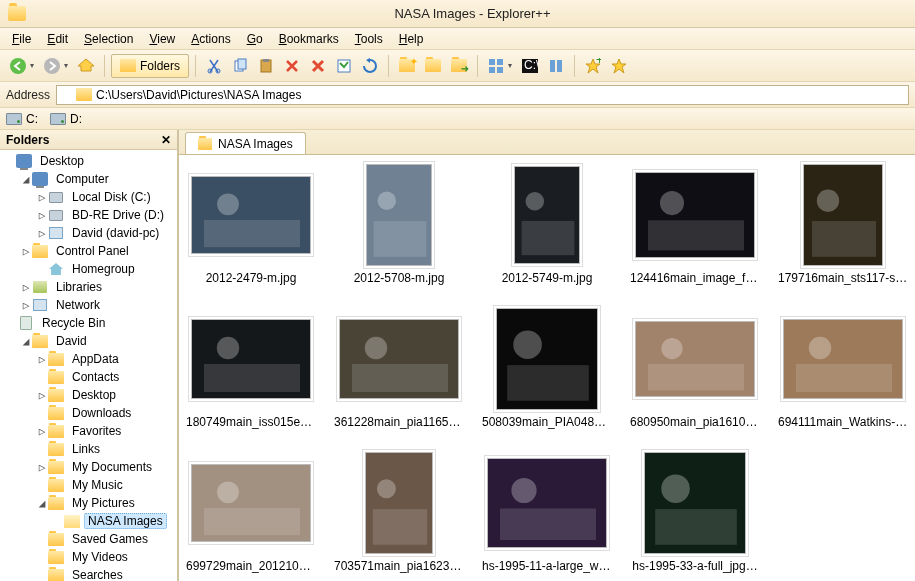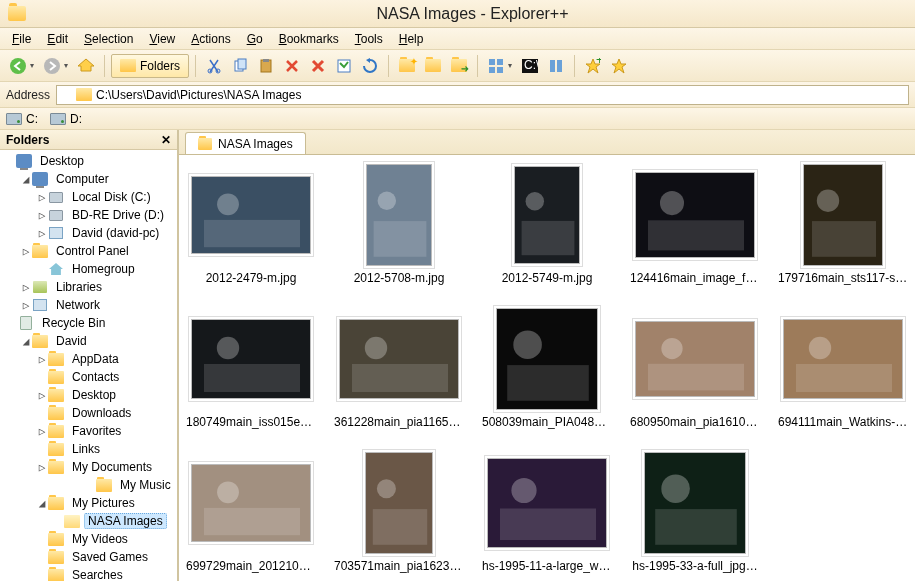--- a/index.html
+++ b/index.html
@@ -2,21 +2,21 @@
 <html><head>
 <meta charset="utf-8">
 <style>
 * { box-sizing: border-box; margin: 0; padding: 0; font-family: "Segoe UI", Tahoma, sans-serif; font-size: 12px; }
 body { width: 915px; height: 581px; background: #fff; overflow: hidden; position: relative; }
 
 
 .titlebar { height: 28px; background: linear-gradient(#fcf3e0, #f5e7c9); display: flex; align-items: center; padding: 0 8px; border-bottom: 1px solid #d6c8a4; }
 .titlebar .folder-ico { width: 18px; height: 15px; background: linear-gradient(#ffe9a6,#ffc649); border-radius: 2px; margin-right: 12px; position: relative; }
 .titlebar .folder-ico::before { content:""; position:absolute; top:-3px; left:1px; width:8px; height:3px; background:#ffc649; border-radius:2px 2px 0 0; }
-.titlebar .title { flex:1; text-align:center; color:#222; font-size:16px; }
+.titlebar .title { flex:1; text-align:center; color:#222; font-size:13px; }
 
 
 .menubar { height: 22px; background: linear-gradient(#fdf6e7,#f7ecd3); display:flex; align-items:center; padding: 0 4px; border-bottom:1px solid #e3d6b3; }
 .menubar .item { padding: 2px 8px; cursor:default; }
 .menubar .item u { text-decoration: underline; }
 
 
 .toolbar { height: 32px; background: linear-gradient(#fdf6e7,#f5e9cd); display:flex; align-items:center; padding: 0 6px; gap:2px; border-bottom:1px solid #e3d6b3; }
 .tbtn { width:24px; height:24px; display:flex; align-items:center; justify-content:center; border:1px solid transparent; border-radius:2px; }
 .sep { width:1px; height:22px; background:#d6c8a4; margin: 0 4px; }
@@ -357,21 +357,21 @@
           </span>
           <span class="lbl">Links</span>
         </div>
         <div class="node" style="padding-left: 36px;">
           <span class="tw">▷</span>
           <span class="ico">
             <span class="fold-ico"></span>
           </span>
           <span class="lbl">My Documents</span>
         </div>
-        <div class="node" style="padding-left: 36px; margin-left: 48px;">
+        <div class="node" style="padding-left: 36px;">
           <span class="tw"></span>
           <span class="ico">
             <span class="fold-ico"></span>
           </span>
           <span class="lbl">My Music</span>
         </div>
         <div class="node" style="padding-left: 36px;">
           <span class="tw">◢</span>
           <span class="ico">
             <span class="fold-ico"></span>
@@ -383,28 +383,28 @@
           <span class="ico">
             <span class="folder-open-ico"></span>
           </span>
           <span class="lbl">NASA Images</span>
         </div>
         <div class="node" style="padding-left: 36px;">
           <span class="tw"></span>
           <span class="ico">
             <span class="fold-ico"></span>
           </span>
+          <span class="lbl">Saved Games</span>
+        </div>
+        <div class="node" style="padding-left: 36px;">
+          <span class="tw"></span>
+          <span class="ico">
+            <span class="fold-ico"></span>
+          </span>
           <span class="lbl">My Videos</span>
-        </div>
-        <div class="node" style="padding-left: 36px;">
-          <span class="tw"></span>
-          <span class="ico">
-            <span class="fold-ico"></span>
-          </span>
-          <span class="lbl">Saved Games</span>
         </div>
         <div class="node" style="padding-left: 36px;">
           <span class="tw"></span>
           <span class="ico">
             <span class="fold-ico"></span>
           </span>
           <span class="lbl">Searches</span>
         </div>
       </div>
   </div>

